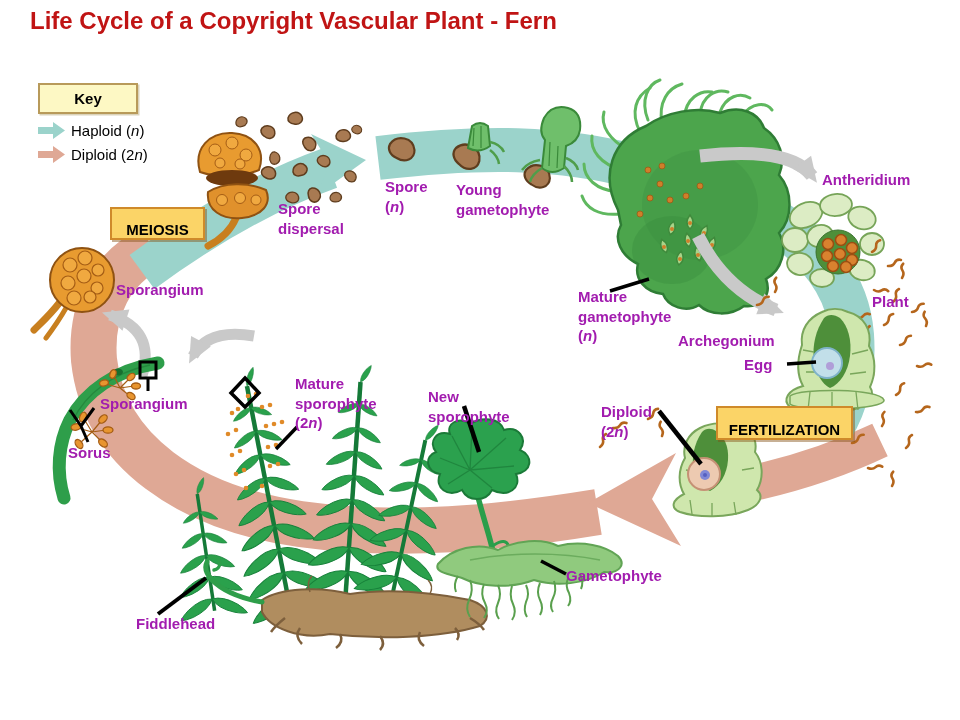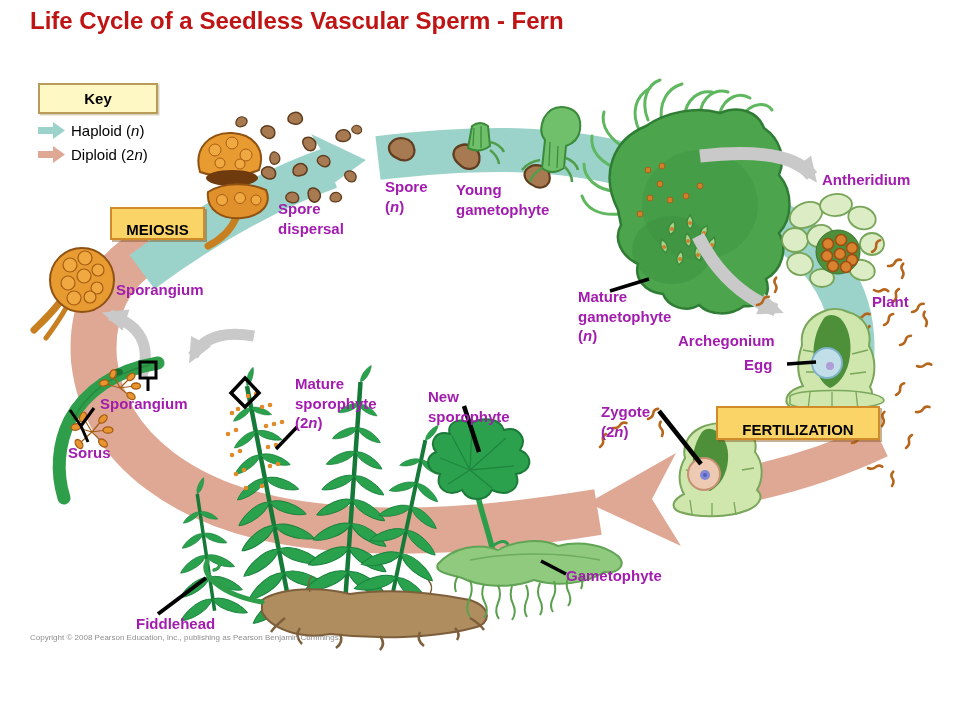--- a/index.html
+++ b/index.html
@@ -4,30 +4,30 @@
 <style>
   html,body{margin:0;padding:0;background:#fff;}
   .stage{position:relative;width:960px;height:720px;background:#ffffff;overflow:hidden;
          font-family:"Liberation Sans",sans-serif;}
   svg.art{position:absolute;left:0;top:0;}
   .title{position:absolute;left:30px;top:8px;font-size:24px;font-weight:bold;color:#c01414;line-height:1.12;}
   .title .t2{margin-left:258px;}
   .lbl{position:absolute;font-size:15px;font-weight:bold;color:#a21caf;line-height:1.3;white-space:nowrap;}
   .lbl .ln{display:block;}
   .it{font-style:italic;}
-  .keybox{position:absolute;left:38px;top:83px;width:120px;height:31px;background:#fdf8c4;
+  .keybox{position:absolute;left:38px;top:83px;width:100px;height:31px;background:#fdf8c4;
           border:2px solid #b89a5a;box-sizing:border-box;display:flex;align-items:center;justify-content:center;
           font-size:15px;font-weight:bold;box-shadow:1.5px 1.5px 0 rgba(150,130,60,.35);}
   .legend-row{position:absolute;display:flex;align-items:flex-end;height:18px;font-size:15px;font-weight:normal;}
   .legend-row svg{margin-right:5px;display:block;}
   .procbox{position:absolute;background:#fbd467;border:2px solid #cf8a2a;box-sizing:border-box;
            display:flex;align-items:flex-end;justify-content:center;font-size:15px;font-weight:bold;
            box-shadow:2px 2px 0 rgba(130,80,20,.45);}
   .meiosis{left:110px;top:207px;width:95px;height:33px;}
-  .fertilization{left:716px;top:406px;width:164px;height:34px;}
+  .fertilization{left:716px;top:406px;width:137px;height:34px;}
   .copyright{position:absolute;left:30px;top:633px;font-size:8px;color:#8f8f8f;}
 </style>
 </head>
 <body>
 
 <div class="stage">
 
 <svg class="art" width="960" height="720" viewBox="0 0 960 720">
   <defs>
     <marker id="gah" viewBox="0 0 20 20" refX="13" refY="10" markerUnits="userSpaceOnUse" markerWidth="28" markerHeight="28" orient="auto">
@@ -436,21 +436,21 @@
     <path d="M787,364 L816,362" stroke-width="3.5"></path>
     <path d="M659,411 L701,464" stroke-width="4.5"></path>
     <path d="M464,406 L479,452" stroke-width="4.5"></path>
     <path d="M297,427 L276,449" stroke-width="3.5"></path>
     <path d="M566,574 L541,561" stroke-width="3.5"></path>
     <path d="M206,578 L158,614" stroke-width="4"></path>
   </g>
 </svg>
 
 <div class="title">
-  <div>Life Cycle of a Seedless Vascular Sperm - Fern</div>
+  <div>Life Cycle of a Copyright Vascular Plant - Fern</div>
 </div>
 
 <div class="keybox">
   <span>Key</span>
 </div>
 <div class="legend-row" style="left:38px;top:121px;">
   <svg width="28" height="17">
     <polygon points="0,5 15,5 15,0 27,8.5 15,17 15,12 0,12" fill="#9bd3cb"></polygon>
   </svg>
   <span><span>Haploid (</span><span class="it">n</span><span>)</span></span>
@@ -495,21 +495,21 @@
 <div class="lbl" style="left:872px;top:292px;">
   <span>Plant</span>
 </div>
 <div class="lbl" style="left:678px;top:331px;">
   <span>Archegonium</span>
 </div>
 <div class="lbl" style="left:744px;top:355px;">
   <span>Egg</span>
 </div>
 <div class="lbl" style="left:601px;top:402px;">
-  <span class="ln">Zygote</span>
+  <span class="ln">Diploid</span>
   <span class="ln"><span>(2</span><span class="it">n</span><span>)</span></span>
 </div>
 <div class="lbl" style="left:428px;top:387px;">
   <span class="ln">New</span>
   <span class="ln">sporophyte</span>
 </div>
 <div class="lbl" style="left:295px;top:374px;">
   <span class="ln">Mature</span>
   <span class="ln">sporophyte</span>
   <span class="ln"><span>(2</span><span class="it">n</span><span>)</span></span>
@@ -520,15 +520,14 @@
 <div class="lbl" style="left:100px;top:394px;">
   <span>Sporangium</span>
 </div>
 <div class="lbl" style="left:68px;top:443px;">
   <span>Sorus</span>
 </div>
 <div class="lbl" style="left:136px;top:614px;">
   <span>Fiddlehead</span>
 </div>
 
-<div class="copyright">Copyright © 2008 Pearson Education, Inc., publishing as Pearson Benjamin Cummings.</div>
 
 </div>
 
 </body></html>

